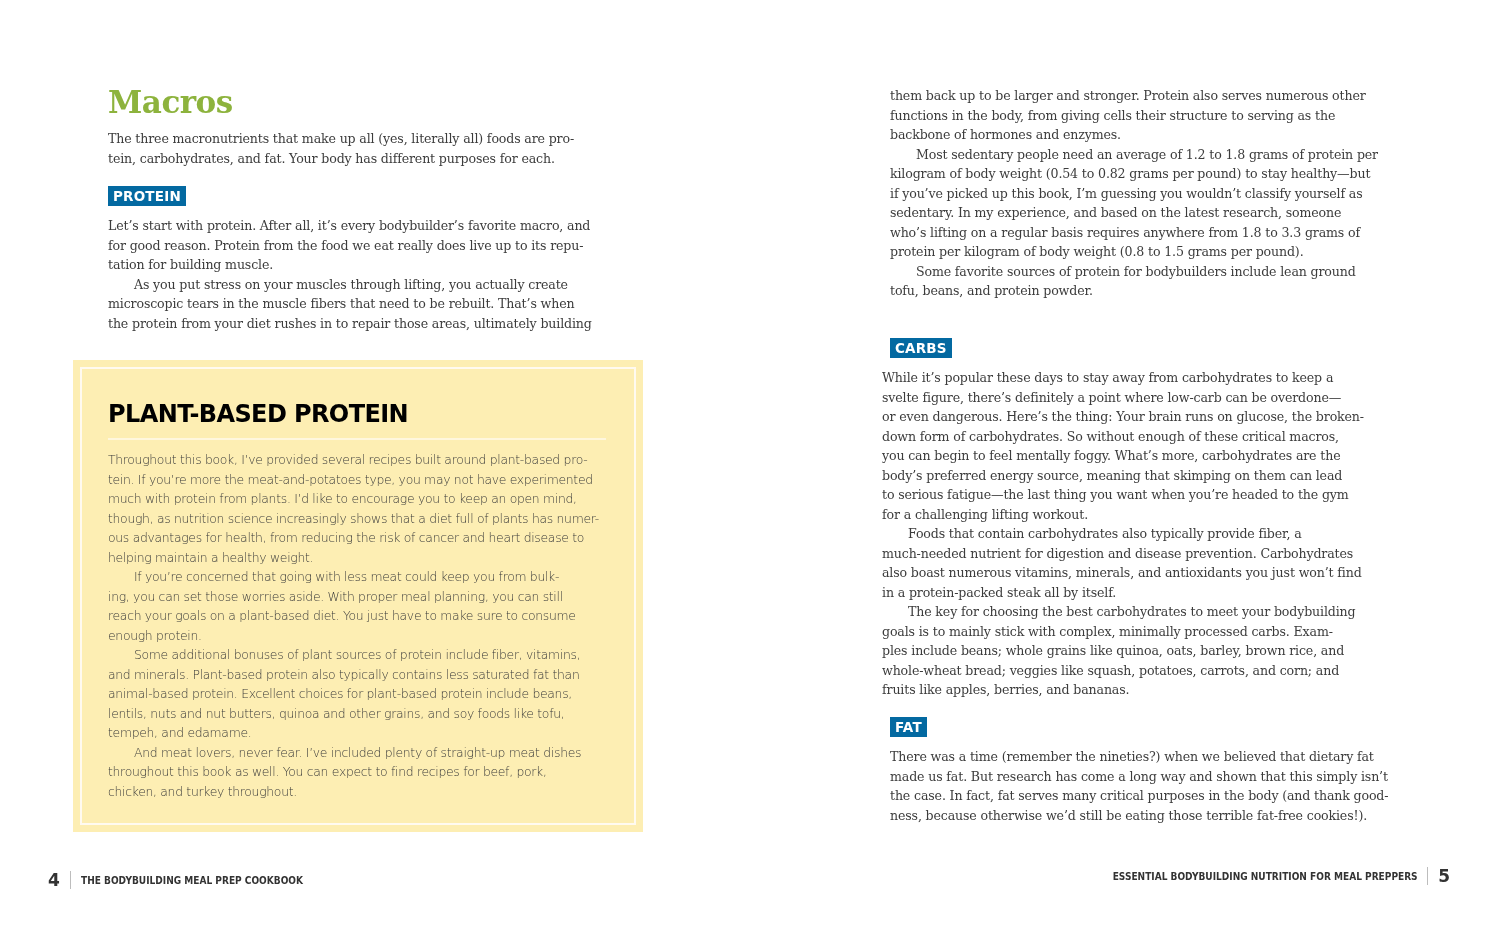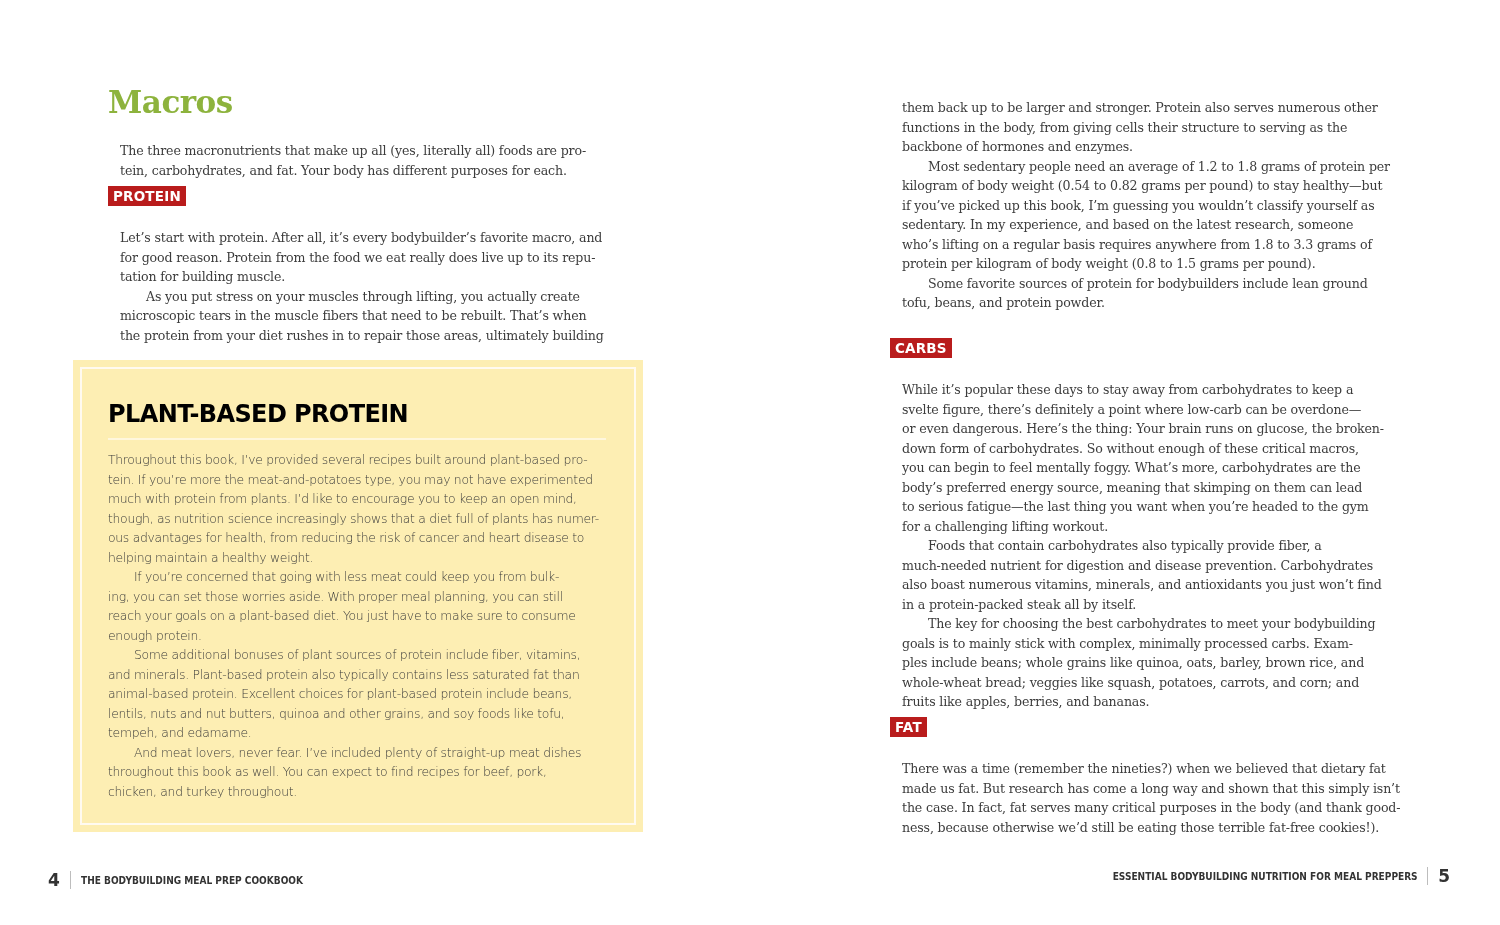--- a/index.html
+++ b/index.html
@@ -10,27 +10,27 @@
     .page-left { position: absolute; left: 0; top: 4px; width: 750px; height: 925px; }
     .page-right { position: absolute; left: 750px; top: 0; width: 750px; height: 925px; }
 
     .title {
       position: absolute; left: 108px; top: 80px; margin: 0;
       font-family: "DejaVu Serif", serif; font-weight: bold; font-size: 31px;
       color: #8db33d; letter-spacing: -0.5px;
     }
     .para {
       font-family: "DejaVu Serif", serif; font-size: 12.6px; line-height: 19.5px;
-      color: #3c3c3c; margin: 12px; letter-spacing: -0.15px;
+      color: #3c3c3c; margin: 0; letter-spacing: -0.15px;
     }
     .para .ln { display: block; white-space: nowrap; }
     .para .ln.indent { text-indent: 26px; }
 
     .tag {
-      position: absolute; background: #b91c1c; color: #ffffff;
+      position: absolute; background: #0369a1; color: #ffffff;
       font-family: "DejaVu Sans", sans-serif; font-weight: bold; font-size: 13.5px;
       padding: 1px 5px 1px 5px; line-height: 18px; letter-spacing: 0.2px;
     }
 
     .sidebar-box {
       position: absolute; left: 73px; top: 356px; width: 570px; height: 472px;
       background: #fdeeb3;
     }
     .sidebar-inner {
       position: absolute; left: 7px; top: 7px; right: 7px; bottom: 7px;
@@ -131,21 +131,21 @@
     <span class="ln">if you’ve picked up this book, I’m guessing you wouldn’t classify yourself as</span>
     <span class="ln">sedentary. In my experience, and based on the latest research, someone</span>
     <span class="ln">who’s lifting on a regular basis requires anywhere from 1.8 to 3.3 grams of</span>
     <span class="ln">protein per kilogram of body weight (0.8 to 1.5 grams per pound).</span>
     <span class="ln indent">Some favorite sources of protein for bodybuilders include lean ground</span>
     <span class="ln">tofu, beans, and protein powder.</span>
   </div>
 
   <div class="tag" style="left:140px; top:338px;">CARBS</div>
 
-  <div class="para" style="position:absolute; left:140px; top:368px;">
+  <div class="para" style="position:absolute; left:132px; top:368px;">
     <span class="ln">While it’s popular these days to stay away from carbohydrates to keep a</span>
     <span class="ln">svelte figure, there’s definitely a point where low-carb can be overdone—</span>
     <span class="ln">or even dangerous. Here’s the thing: Your brain runs on glucose, the broken-</span>
     <span class="ln">down form of carbohydrates. So without enough of these critical macros,</span>
     <span class="ln">you can begin to feel mentally foggy. What’s more, carbohydrates are the</span>
     <span class="ln">body’s preferred energy source, meaning that skimping on them can lead</span>
     <span class="ln">to serious fatigue—the last thing you want when you’re headed to the gym</span>
     <span class="ln">for a challenging lifting workout.</span>
     <span class="ln indent">Foods that contain carbohydrates also typically provide fiber, a</span>
     <span class="ln">much-needed nutrient for digestion and disease prevention. Carbohydrates</span>

